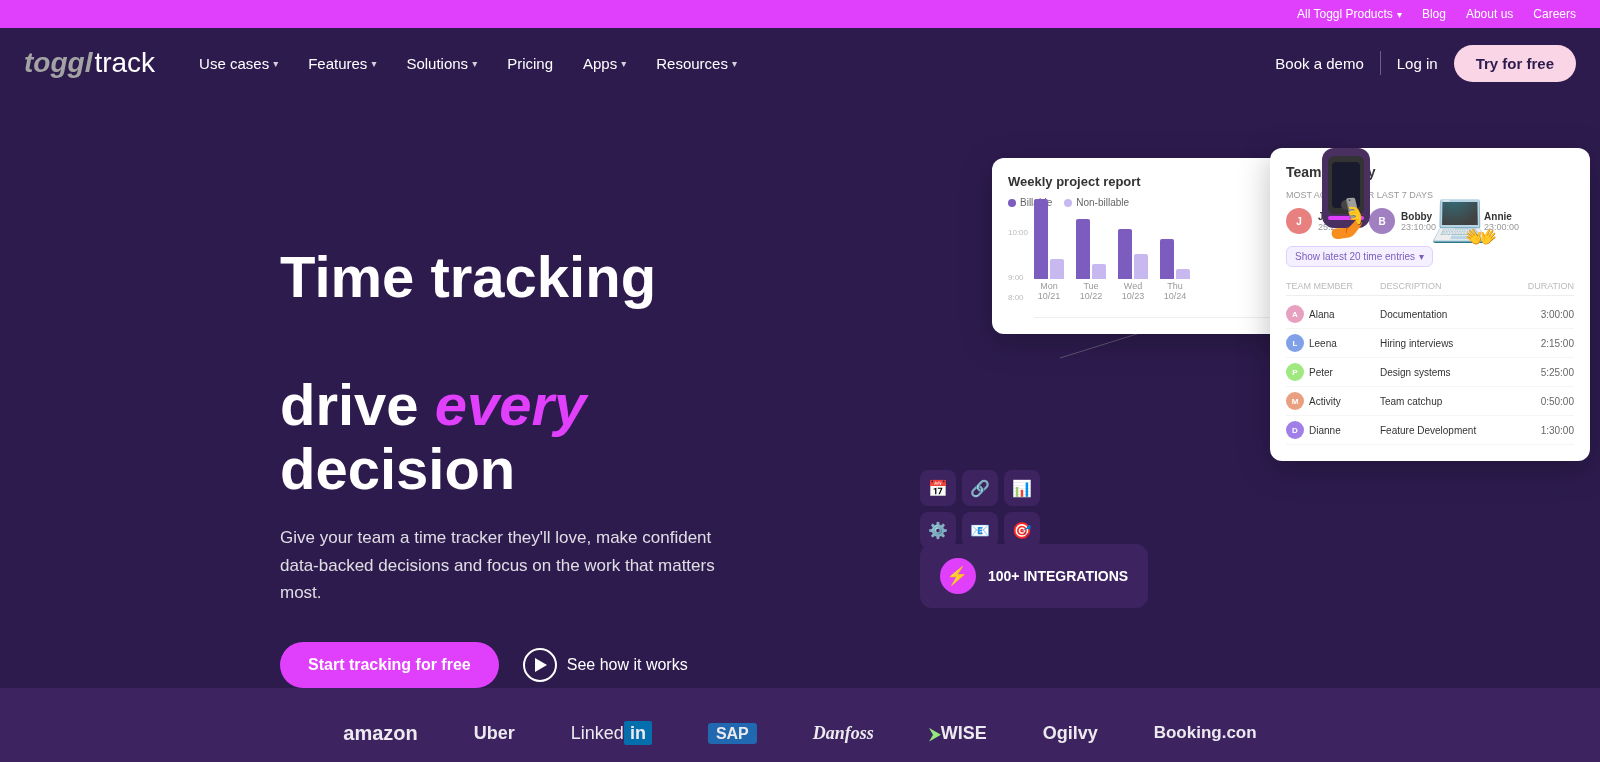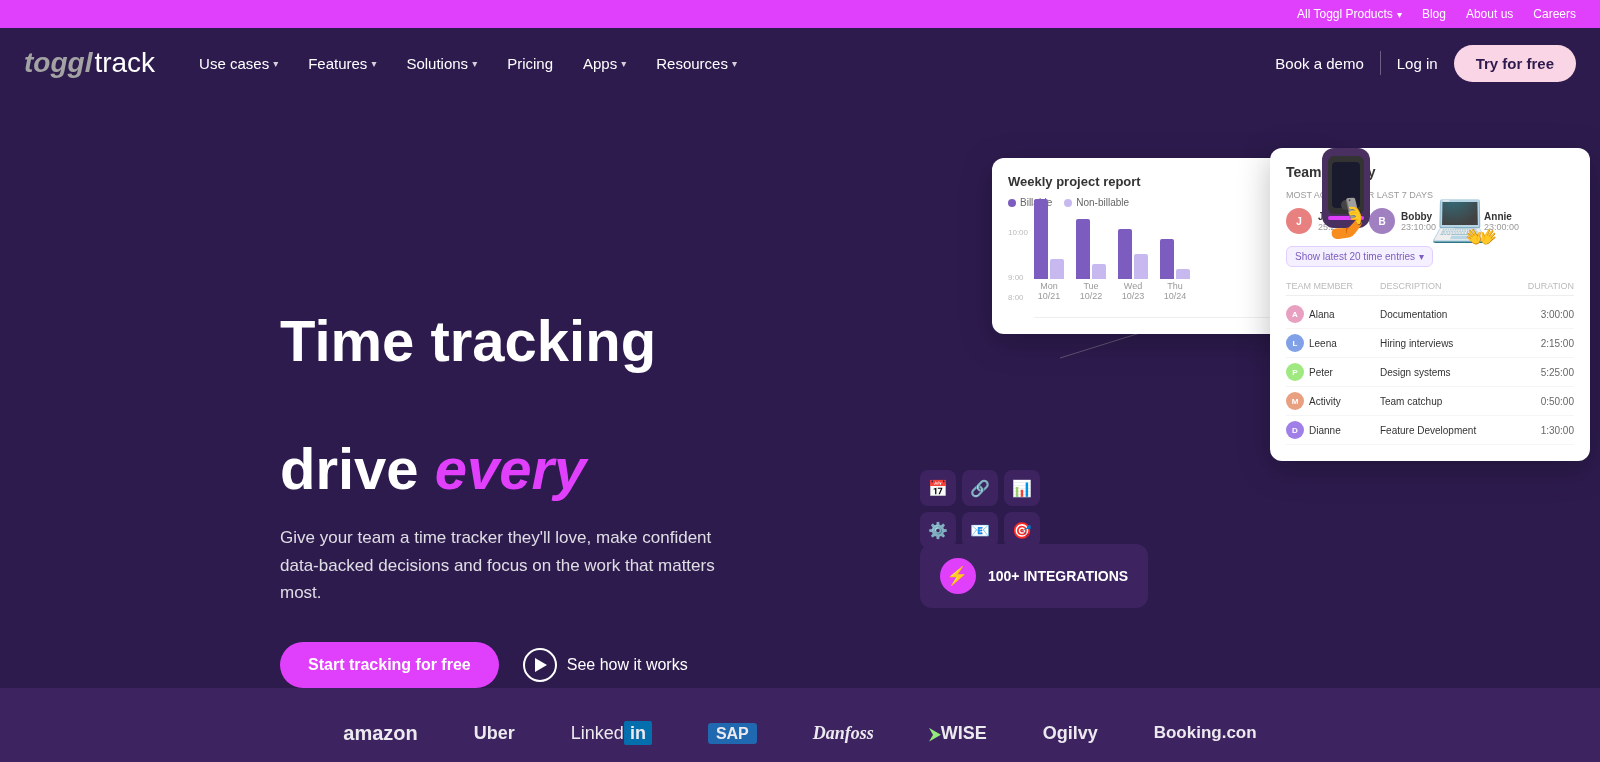--- a/index.html
+++ b/index.html
@@ -486,20 +486,21 @@
     <button class="try-free-btn">Try for free</button>
   </div>
 </nav>
 
 <section class="hero">
   <div class="hero-content">
     <h1 class="hero-title">
       <span>Time tracking</span><br>
       <br>
       <span>drive </span><span class="highlight">every</span><br>
+      <span>decision</span>
     </h1>
     <p class="hero-subtitle">Give your team a time tracker they'll love, make confident data-backed decisions and focus on the work that matters most.</p>
     <div class="hero-actions">
       <button class="start-btn">Start tracking for free</button>
       <div class="see-how">
         <div class="play-btn">
           <div class="play-triangle"></div>
         </div>
         <span>See how it works</span>
       </div>

